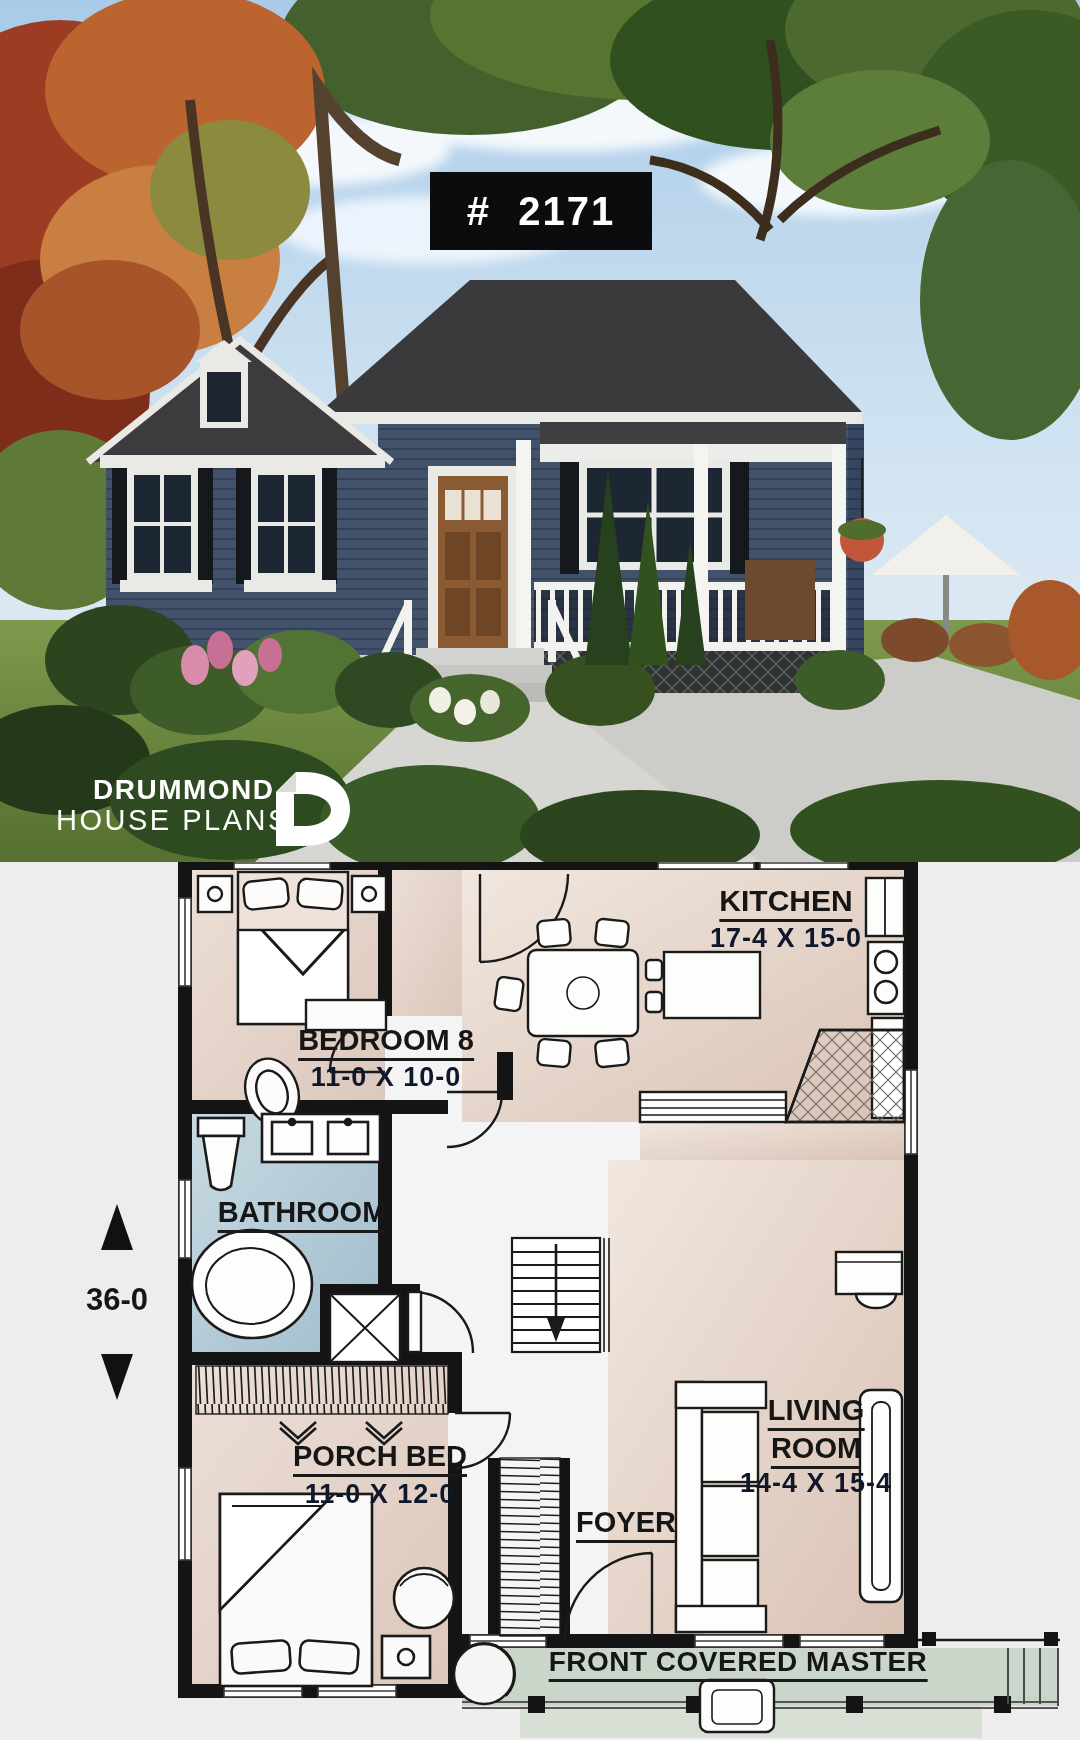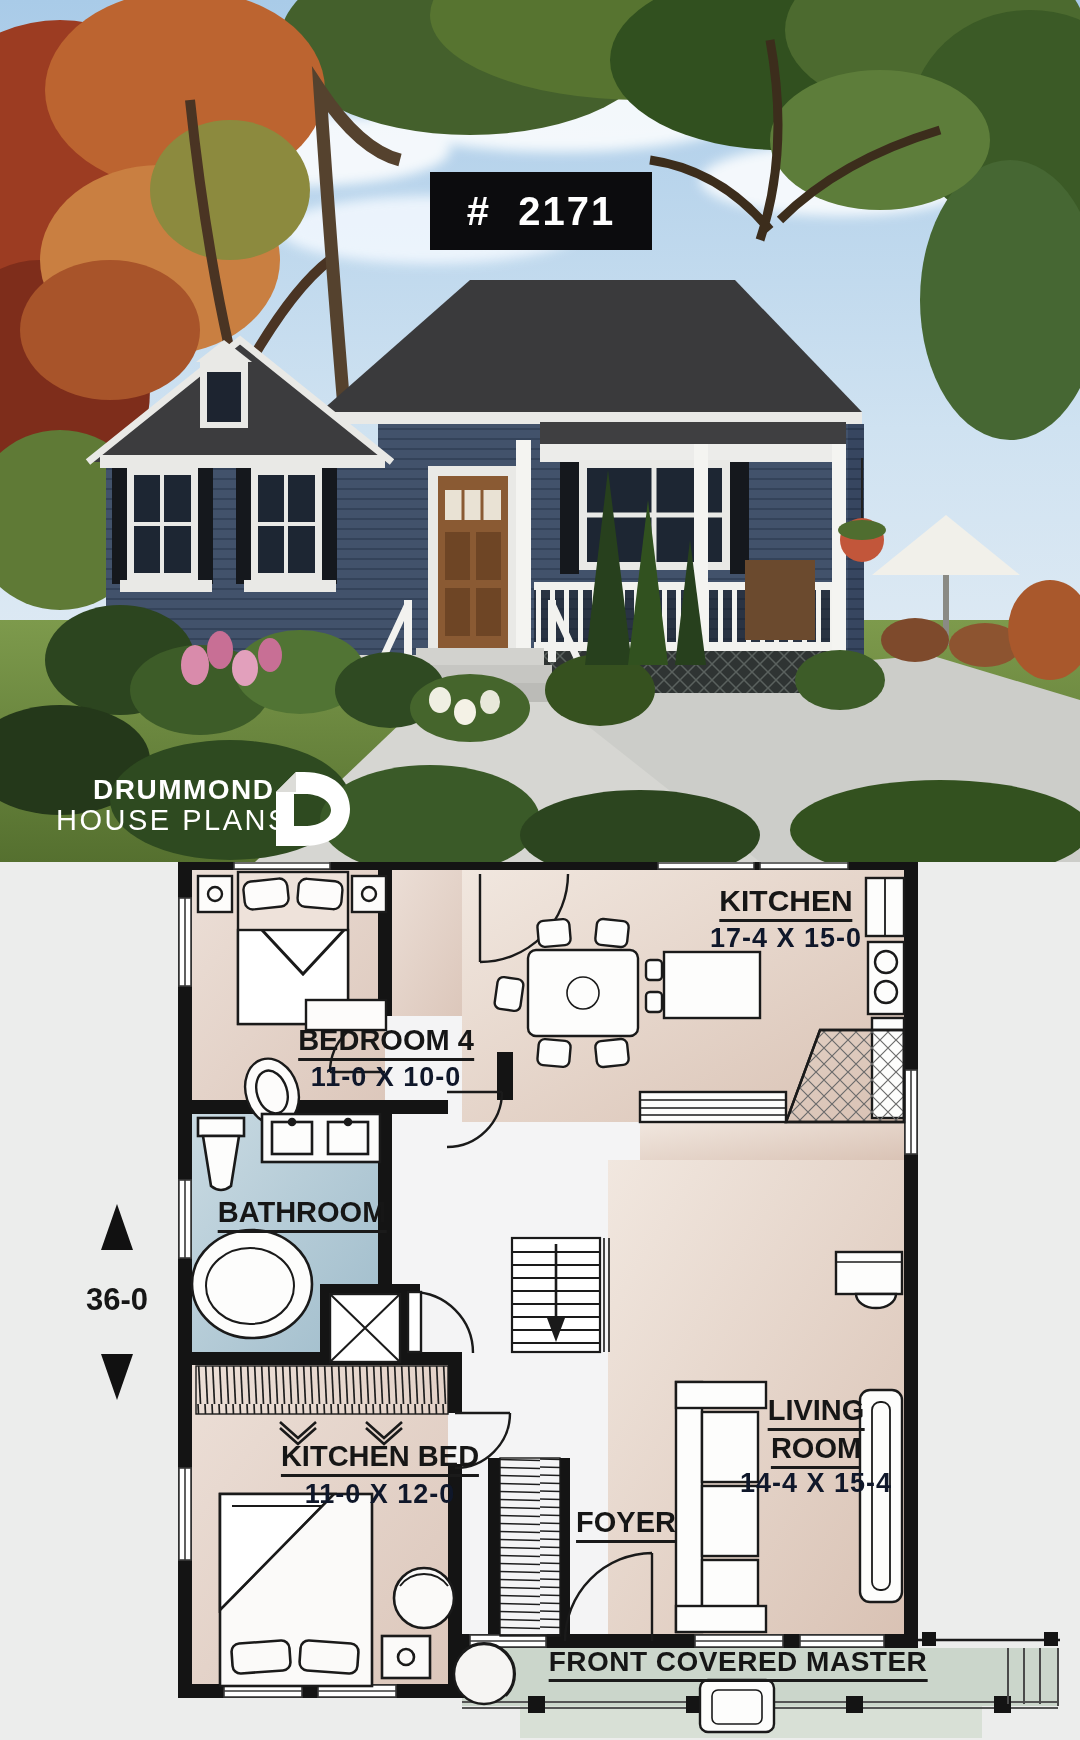--- a/index.html
+++ b/index.html
@@ -433,28 +433,28 @@
         <rect x="700" y="1680" width="74" height="52" rx="8" fill="#fdfdfc" stroke="#1a1a1a" stroke-width="2.4"></rect>
         <rect x="712" y="1690" width="50" height="34" rx="6" fill="none" stroke="#1a1a1a" stroke-width="1.6"></rect>
       </g>
     </svg>
 
     <div class="plan-label" style="left:786px;top:24px;font-size:30px;">
       <span class="ul">KITCHEN</span></div>
     <div class="plan-dims" style="left:786px;top:61px;font-size:27px;">17-4 X 15-0</div>
 
     <div class="plan-label" style="left:386px;top:164px;font-size:29px;">
-      <span class="ul">BEDROOM 4</span></div>
+      <span class="ul">BEDROOM 8</span></div>
     <div class="plan-dims" style="left:386px;top:200px;font-size:27px;">11-0 X 10-0</div>
 
     <div class="plan-label" style="left:302px;top:336px;font-size:29px;">
       <span class="ul">BATHROOM</span></div>
 
     <div class="plan-label" style="left:380px;top:580px;font-size:29px;">
-      <span class="ul">KITCHEN BED</span></div>
+      <span class="ul">PORCH BED</span></div>
     <div class="plan-dims" style="left:380px;top:617px;font-size:27px;">11-0 X 12-0</div>
 
     <div class="plan-label" style="left:816px;top:534px;font-size:29px;">
       <span class="ul">LIVING</span></div>
     <div class="plan-label" style="left:816px;top:572px;font-size:29px;">
       <span class="ul">ROOM</span></div>
     <div class="plan-dims" style="left:816px;top:606px;font-size:27px;">14-4 X 15-4</div>
 
     <div class="plan-label" style="left:626px;top:646px;font-size:29px;">
       <span class="ul">FOYER</span></div>

